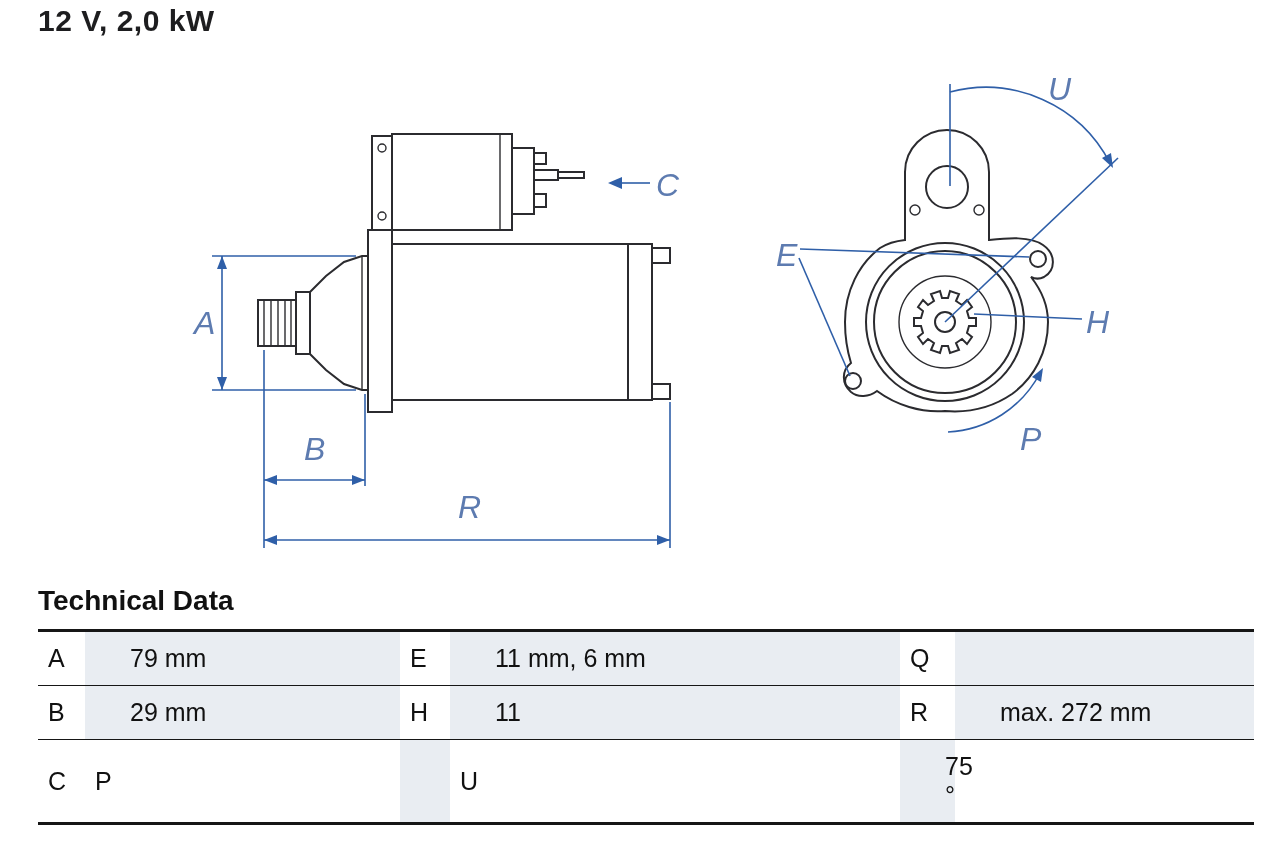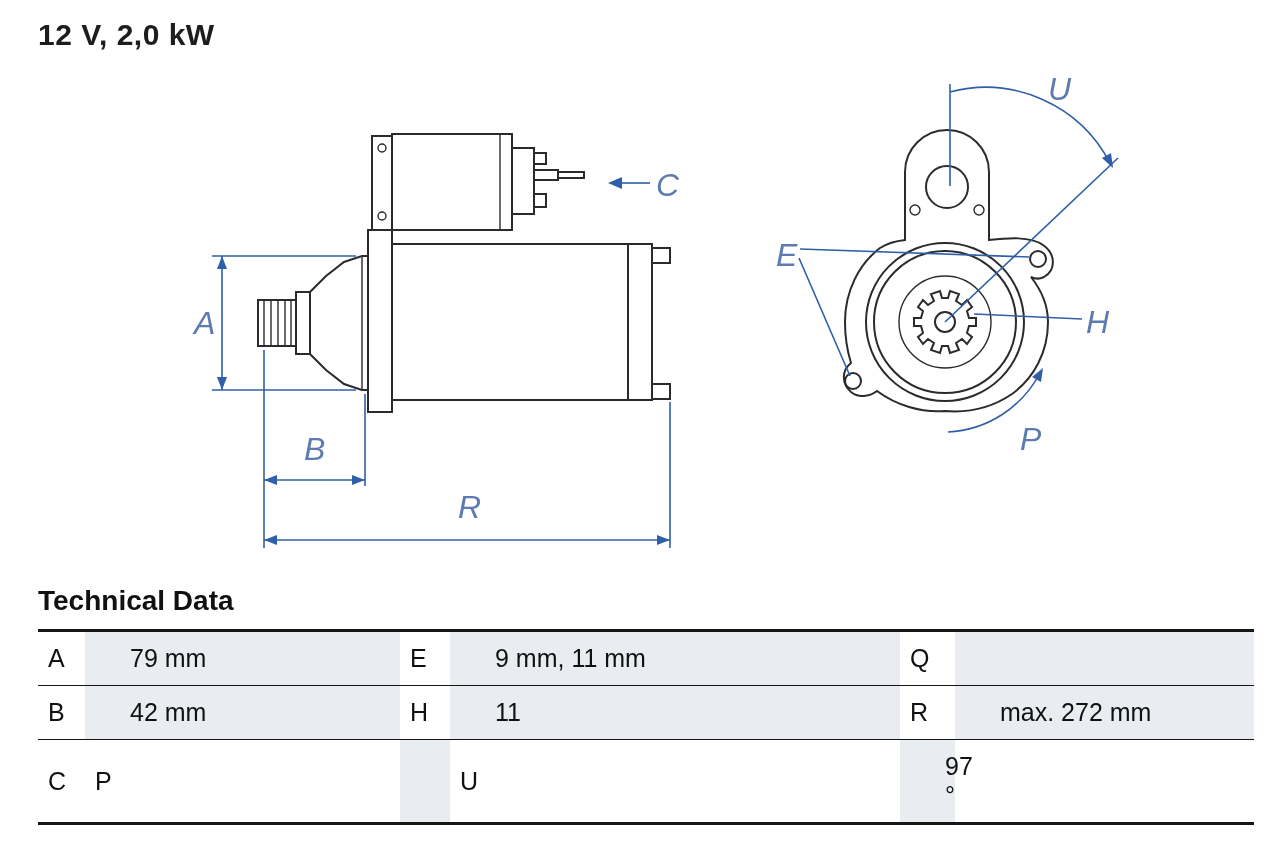--- a/index.html
+++ b/index.html
@@ -1,18 +1,18 @@
 <!DOCTYPE html>
 <html><head>
 <meta charset="utf-8">
 <style>
   html,body{margin:0;padding:0;background:#fff;}
   body{width:1280px;height:853px;overflow:hidden;font-family:"Liberation Sans",sans-serif;color:#111;}
   .drawing-wrap{position:relative;width:1280px;height:565px;}
-  .title{position:absolute;left:38px;top:18px;font-size:30px;font-weight:700;color:#1d1d1f;letter-spacing:.5px;}
+  .title{position:absolute;left:38px;top:4px;font-size:30px;font-weight:700;color:#1d1d1f;letter-spacing:.5px;}
   svg{display:block;}
   .part{stroke:#2b2b2f;stroke-width:2;fill:#ffffff;}
   .partline{stroke:#2b2b2f;stroke-width:2;fill:none;}
   .thin{stroke:#2b2b2f;stroke-width:1.4;fill:none;}
   .dim{stroke:#2f5fa8;stroke-width:1.6;fill:none;}
   .dimarrow{fill:#2f5fa8;stroke:none;}
   .dimlabel{fill:#5d7bb0;font-family:"Liberation Sans",sans-serif;font-size:32px;font-style:italic;}
   .tech-heading{margin:20px 0 12px 38px;font-size:28px;font-weight:700;color:#111;}
   .tech-table{margin:0 26px 0 38px;border-top:3px solid #161616;border-bottom:3px solid #161616;font-size:25px;}
   .trow{display:grid;grid-template-columns:47px 315px 50px 450px 55px 1fr;align-items:stretch;}
@@ -145,40 +145,40 @@
 </div>
 
 <h2 class="tech-heading">Technical Data</h2>
 
 <div class="tech-table">
 
   <div class="trow">
     <div class="cell keycell">A</div>
     <div class="cell valcell">79 mm</div>
     <div class="cell keycell">E</div>
-    <div class="cell valcell">9 mm, 11 mm</div>
+    <div class="cell valcell">11 mm, 6 mm</div>
     <div class="cell keycell">Q</div>
     <div class="cell valcell"></div>
   </div>
 
   <div class="trow">
     <div class="cell keycell">B</div>
-    <div class="cell valcell">42 mm</div>
+    <div class="cell valcell">29 mm</div>
     <div class="cell keycell">H</div>
     <div class="cell valcell">11</div>
     <div class="cell keycell">R</div>
     <div class="cell valcell">max. 272 mm</div>
   </div>
 
   <div class="trow">
     <div class="cell keycell">C</div>
     <div class="cell keycell">P</div>
     <div class="cell valcell">
       <svg class="roticon" viewBox="0 0 30 30">
         <circle cx="13" cy="13" r="9" fill="none" stroke="#2e3b52" stroke-width="2.2" stroke-dasharray="3.5 3"></circle>
         <polygon points="16,24 26,19 20,12" fill="#2e3b52"></polygon>
       </svg>
     </div>
     <div class="cell keycell">U</div>
-    <div class="cell valcell">97 °</div>
+    <div class="cell valcell">75 °</div>
   </div>
 
 </div>
 
 </body></html>

